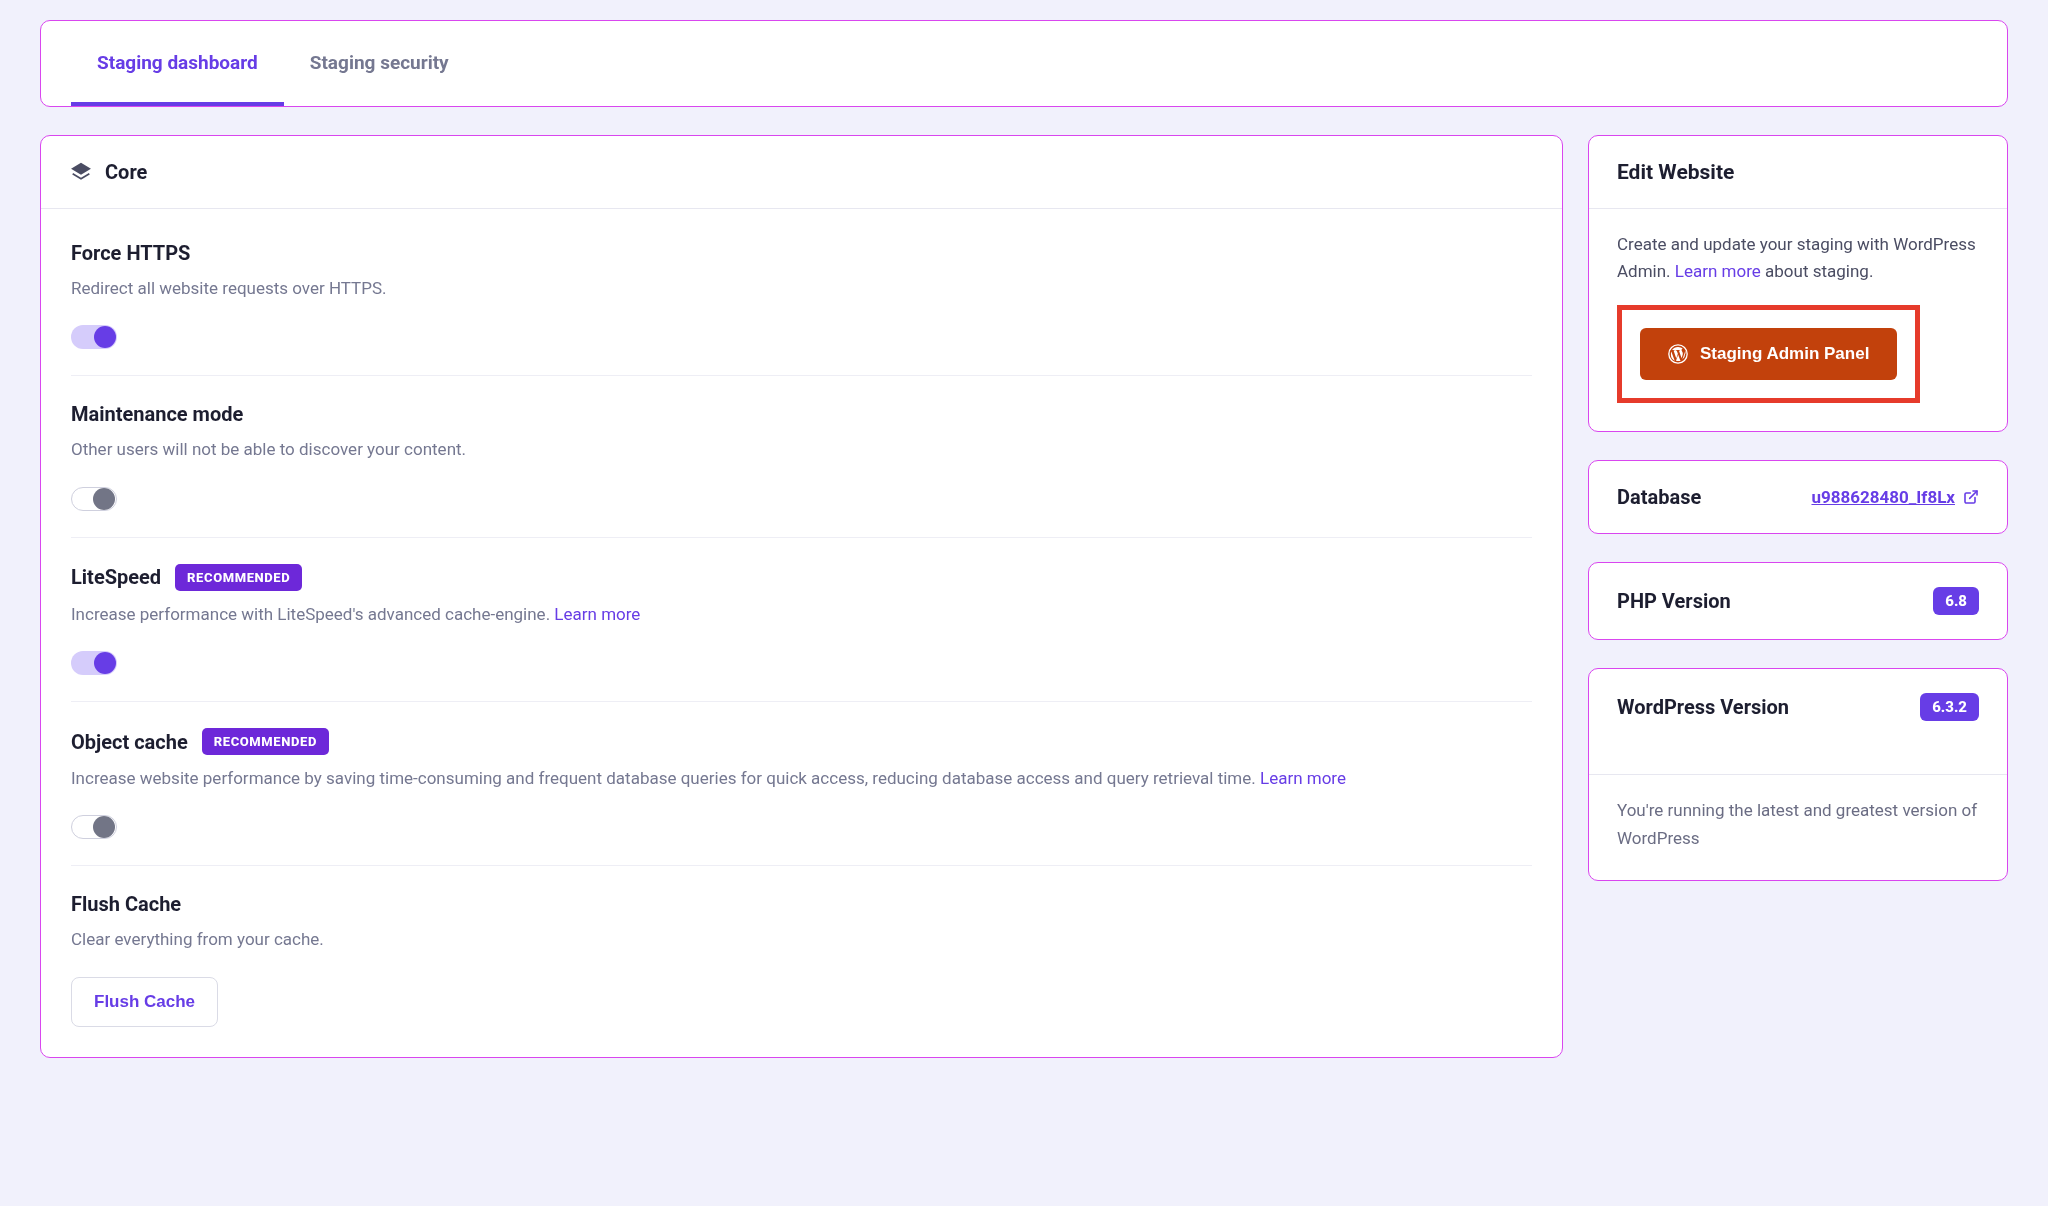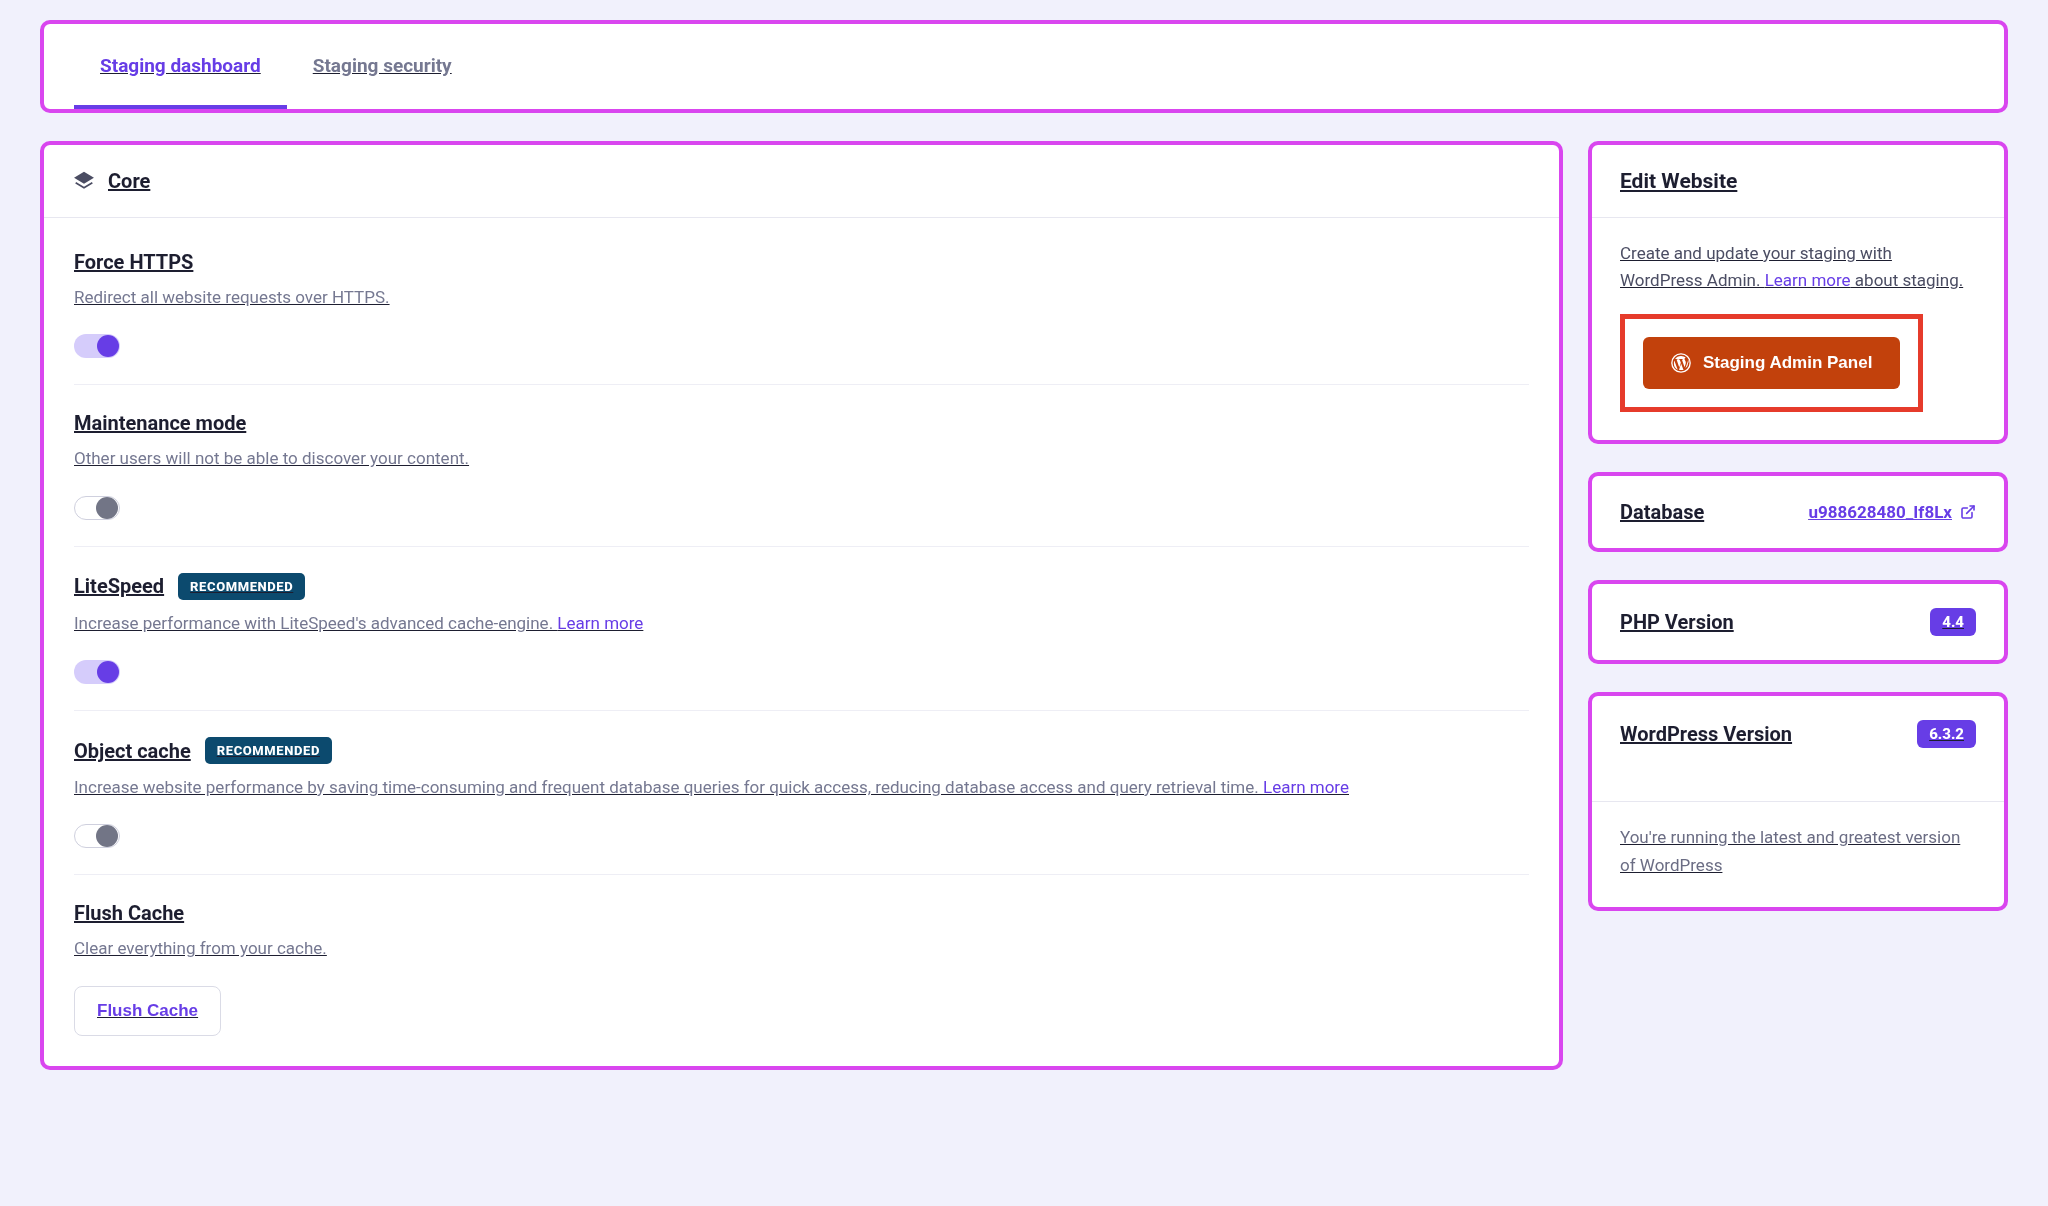--- a/index.html
+++ b/index.html
@@ -4,23 +4,22 @@
 <style>
   * { box-sizing: border-box; margin: 0; padding: 0; }
   body {
     background: #f1f1fc;
     font-family: -apple-system, BlinkMacSystemFont, "Segoe UI", Roboto, Arial, sans-serif;
     padding: 20px 40px;
     color: #1d1e30;
   }
   .card {
     background: #fff;
-    border: 4px solid #d946ef;
+    border: 1px solid #d946ef;
     border-radius: 10px;
-    text-decoration: underline;
   }
   
   .tabs {
     display: flex;
     padding: 0 30px;
     margin-bottom: 28px;
     overflow: hidden;
   }
   .tab {
     padding: 30px 26px 28px;
@@ -76,21 +75,21 @@
     font-size: 20px;
     font-weight: 700;
     color: #1d1e30;
   }
   .setting-desc {
     font-size: 17px;
     color: #757891;
     line-height: 1.55;
   }
   .badge-rec {
-    background: #0c4a6e;
+    background: #6d28d9;
     color: #fff;
     font-size: 13px;
     font-weight: 800;
     letter-spacing: 0.6px;
     padding: 6px 12px;
     border-radius: 5px;
   }
   .link {
     color: #673de6;
     text-decoration: none;
@@ -332,21 +331,21 @@
             <path d="M18 13v6a2 2 0 0 1-2 2H5a2 2 0 0 1-2-2V8a2 2 0 0 1 2-2h6"></path>
             <polyline points="15 3 21 3 21 9"></polyline>
             <line x1="10" y1="14" x2="21" y2="3"></line>
           </svg>
         </span>
       </a>
     </div>
 
     <div class="card side-row">
       <span class="side-label">PHP Version</span>
-      <span class="badge-purple">4.4</span>
+      <span class="badge-purple">6.8</span>
     </div>
 
     <div class="card">
       <div class="side-row">
         <span class="side-label">WordPress Version</span>
         <span class="badge-purple">6.3.2</span>
       </div>
       <div class="wp-version-body">You're running the latest and greatest version of WordPress</div>
     </div>
 

